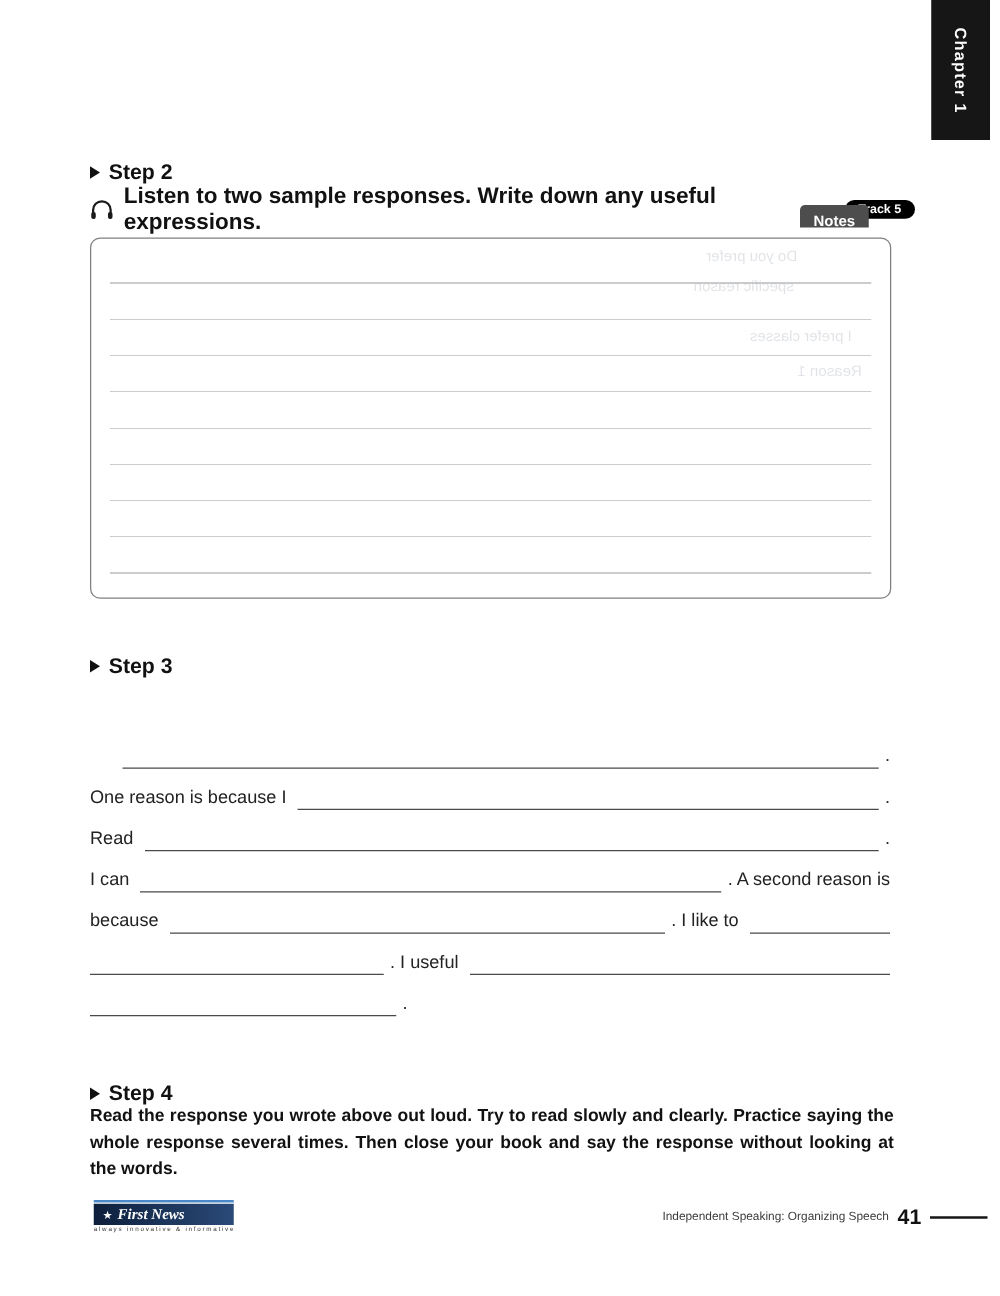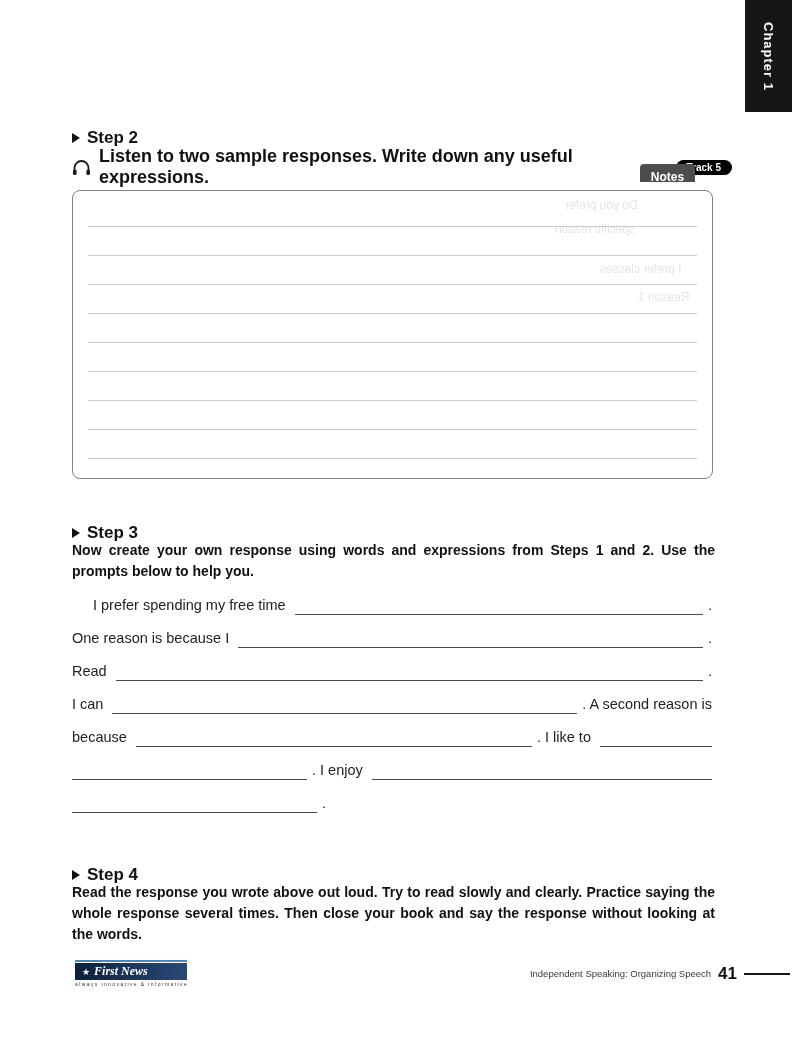--- a/index.html
+++ b/index.html
@@ -94,26 +94,24 @@
   <span class="ghost" style="left:565px;top:198px;">Do you prefer</span>
   <span class="ghost" style="left:555px;top:222px;">specific reason</span>
   <span class="ghost" style="left:600px;top:262px;">I prefer classes</span>
   <span class="ghost" style="left:638px;top:290px;">Reason 1</span>
 
   <h2 class="step-title" style="top:509px;">
     <span class="tri"></span>
     <span>Step 3</span>
   </h2>
 
-  <p class="para" style="top:540px;margin:0;">Now create your own response using words and expressions from Steps 1 and 2. Use the prompts below to help you.</p>
 
   <div class="prompts">
 
     <div class="fill-line indent1">
-      <span class="seg">I prefer spending my free time </span>
       <span class="blank"></span>
       <span class="seg">.</span>
     </div>
 
     <div class="fill-line">
       <span class="seg">One reason is because I </span>
       <span class="blank"></span>
       <span class="seg">.</span>
     </div>
 
@@ -131,21 +129,21 @@
 
     <div class="fill-line">
       <span class="seg">because </span>
       <span class="blank"></span>
       <span class="seg">. I like to </span>
       <span class="blank w112 last"></span>
     </div>
 
     <div class="fill-line">
       <span class="blank w235 first"></span>
-      <span class="seg">. I enjoy </span>
+      <span class="seg">. I useful </span>
       <span class="blank last"></span>
     </div>
 
     <div class="fill-line gap-top" style="width:260px;">
       <span class="blank w245 first"></span>
       <span class="seg">.</span>
     </div>
 
   </div>
 

